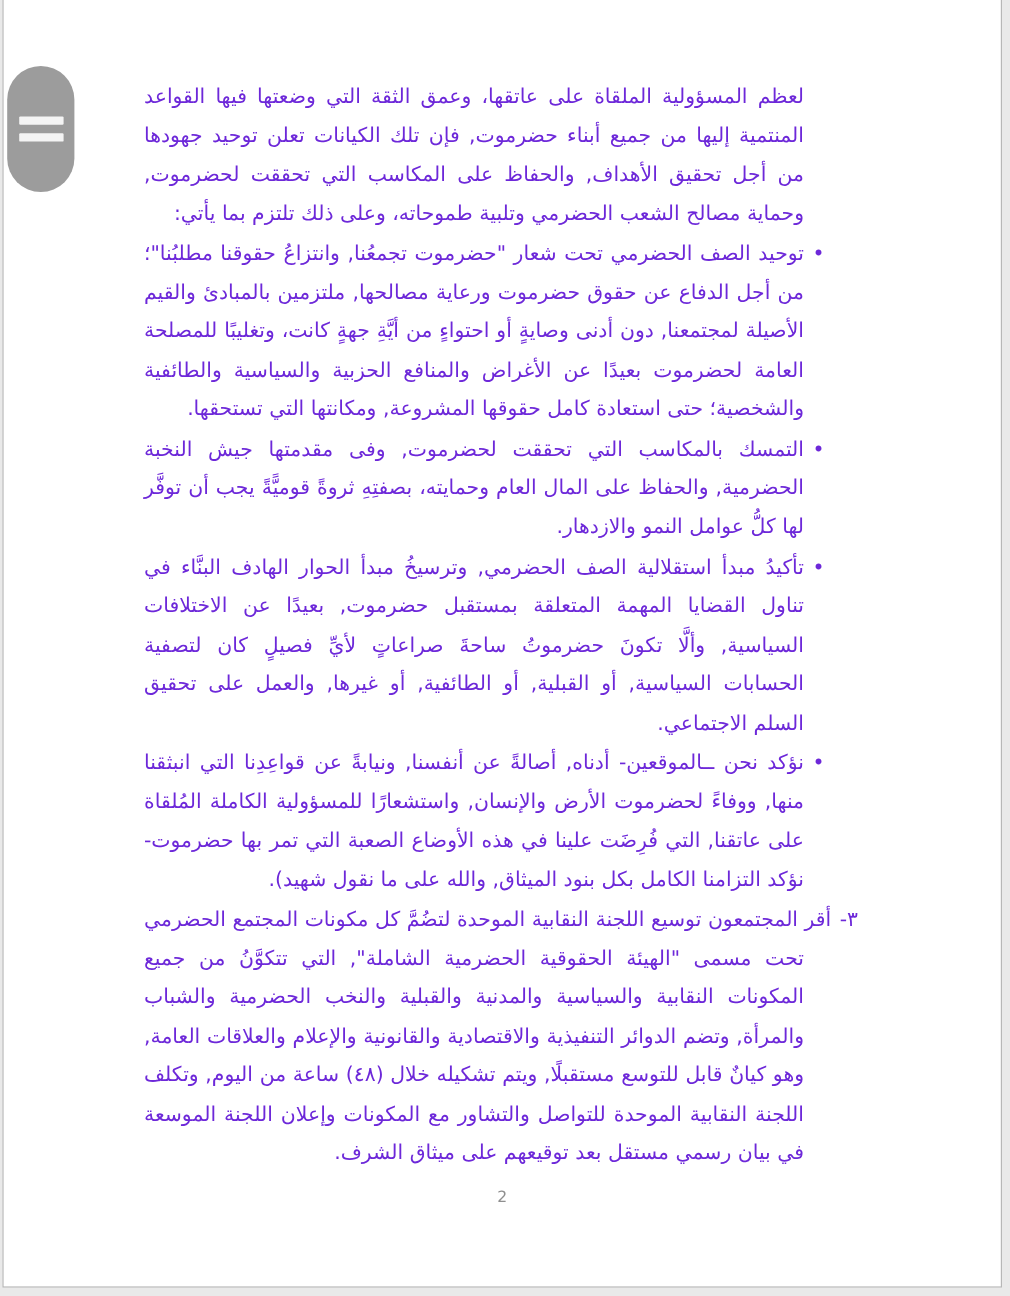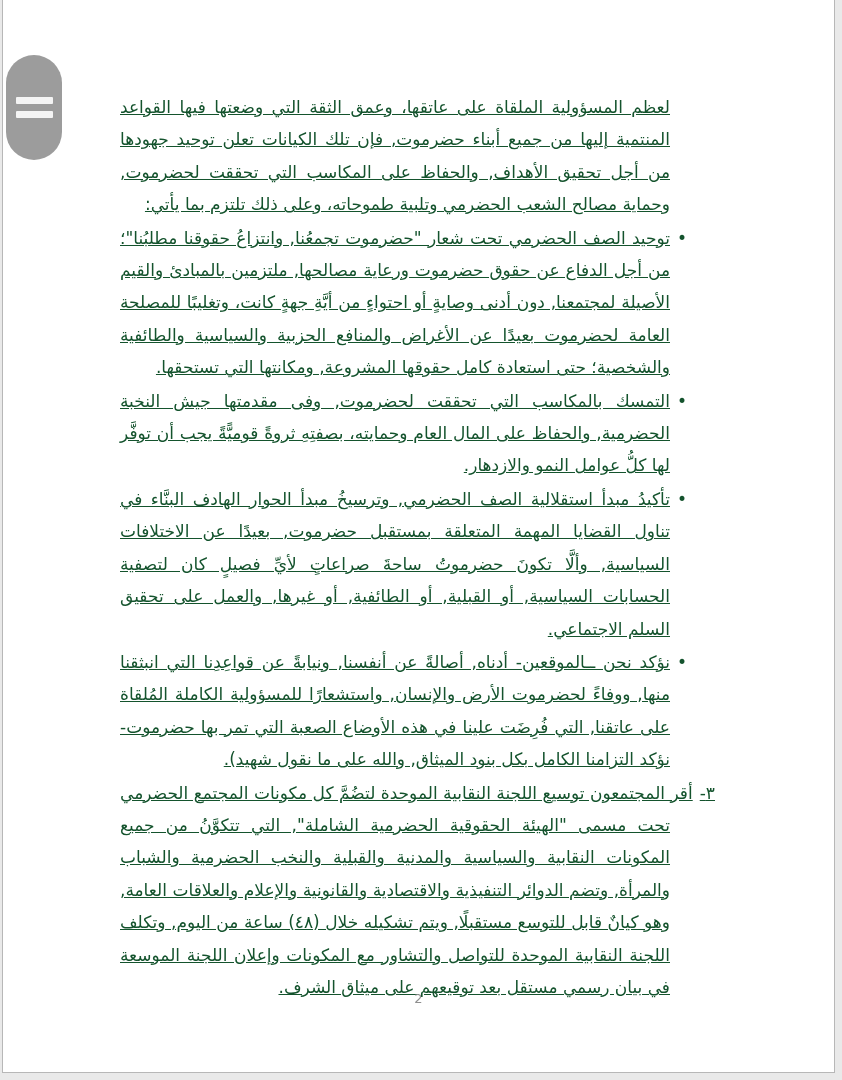--- a/index.html
+++ b/index.html
@@ -49,28 +49,27 @@
   .menu-icon .bar {
     display: block;
     width: 37px;
     height: 7px;
     background: #f4f4f4;
     border-radius: 1px;
   }
   .content {
     position: absolute;
     left: 117px;
-    top: 92px;
+    top: 66px;
     width: 550px;
     direction: rtl;
     font-size: 17px;
     line-height: 32.4px;
-    color: #14532d;
+    color: #6d28d9;
     text-align: justify;
-    text-decoration: underline;
   }
   .content p,
   .content .list-item,
   .content .numbered-item {
     margin: 0 0 1px 0;
   }
   .list-item {
     position: relative;
   }
   .list-item .bullet {

